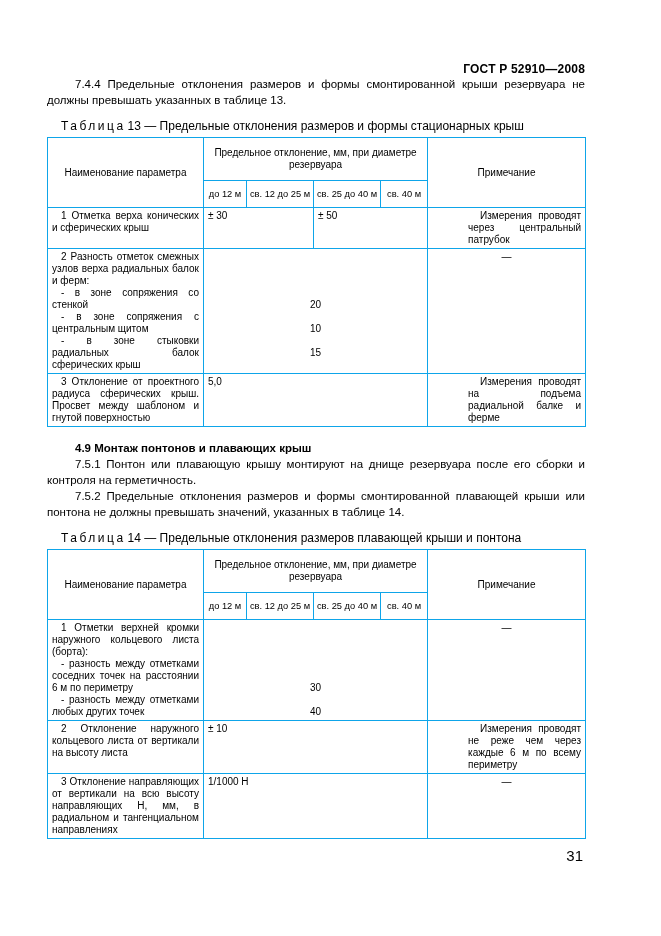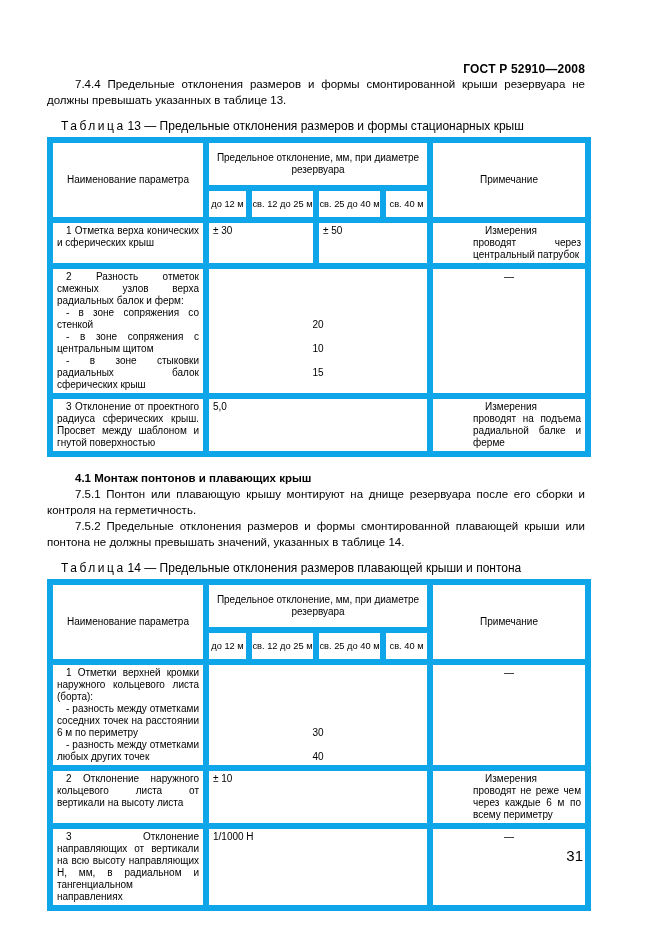--- a/index.html
+++ b/index.html
@@ -45,21 +45,21 @@
   }
   .cap-word{letter-spacing:2.5px;}
   .cap-num{margin-left:2px;}
 
   table.gost{
     border-collapse:collapse;
     width:538px;
     table-layout:fixed;
   }
   table.gost td{
-    border:6px solid #0ea5e9;
+    border:1px solid #0ea5e9;
     font-size:10px;
     line-height:12px;
     padding:2px 4px;
     vertical-align:top;
     overflow:hidden;
   }
   tr.h1 td{height:38px;text-align:center;vertical-align:middle;}
   tr.h2 td{height:22px;text-align:center;vertical-align:middle;font-size:9.3px;white-space:nowrap;padding:2px 0;}
 
   p.cp{
@@ -160,21 +160,21 @@
               <p class="cp">3 Отклонение от проектного радиуса сферических крыш. Просвет между шаблоном и гнутой поверхностью</p>
             </td>
         <td colspan="4" class="vcell">5,0</td>
         <td class="ncell">
               <p class="cp np">Измерения проводят на подъема радиальной балке и ферме</p>
             </td>
       </tr>
     </tbody>
       </table>
 
-    <div class="heading">4.1 Монтаж понтонов и плавающих крыш</div>
+    <div class="heading">4.9 Монтаж понтонов и плавающих крыш</div>
     <p class="body">7.5.1 Понтон или плавающую крышу монтируют на днище резервуара после его сборки и контроля на герметичность.</p>
     <p class="body">7.5.2 Предельные отклонения размеров и формы смонтированной плавающей крыши или понтона не должны превышать значений, указанных в таблице 14.</p>
 
     <div class="caption">
       <span class="cap-word">Таблица</span><span class="cap-num">14</span>
       <span class="cap-dash">—</span>
       <span class="cap-title">Предельные отклонения размеров плавающей крыши и понтона</span>
     </div>
 
     <table class="gost">

